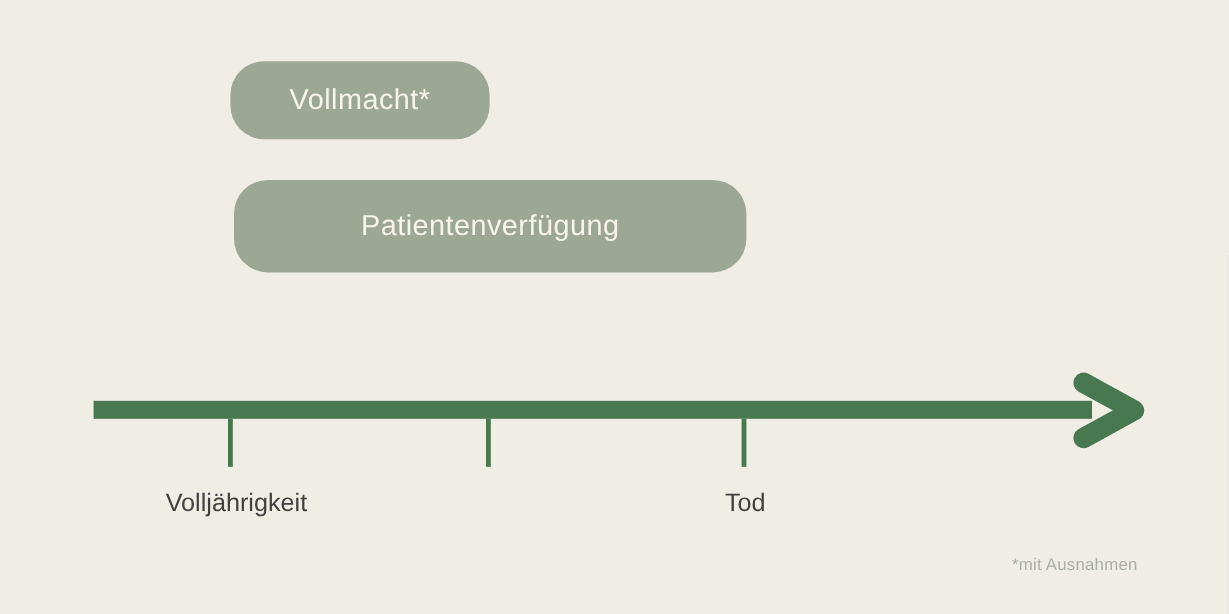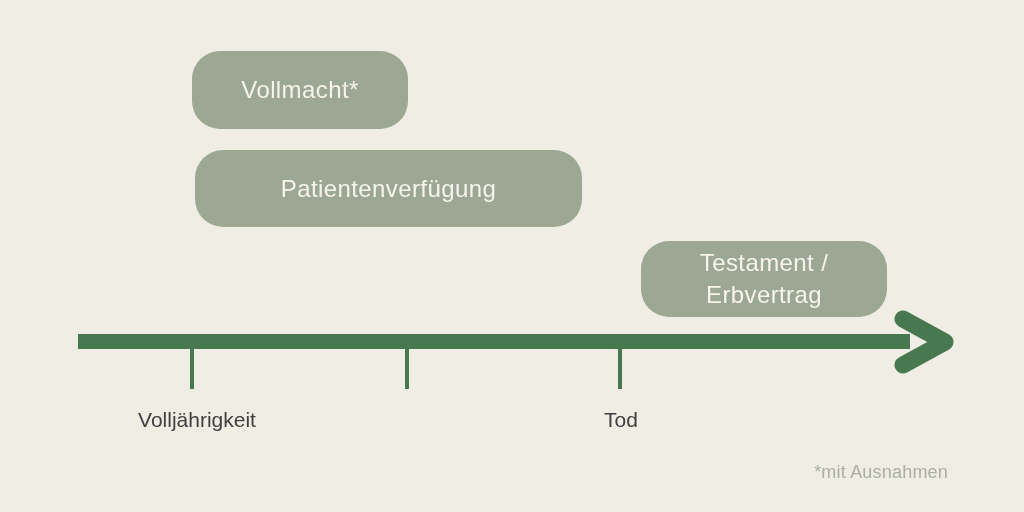--- a/index.html
+++ b/index.html
@@ -22,22 +22,22 @@
     border-radius: 28px;
     display: flex;
     align-items: center;
     justify-content: center;
     text-align: center;
     color: #F7F4EB;
     font-size: 24px;
     letter-spacing: 0.4px;
     line-height: 1.32;
   }
-  .box-vollmacht        { left: 192px; top:  51px; width: 216px; height: 78px; }
-  .box-patientenverf    { left: 195px; top: 150px; width: 387px; height: 77px; }
+  .box-vollmacht        { left: 192px; top:  51px; width: 216px; height: 65px; }
+  .box-patientenverf    { left: 195px; top: 150px; width: 427px; height: 77px; }
   .box-vorsorgeauftrag  { left: 409px; top: 241px; width: 211px; height: 76px; }
   .box-testament        { left: 641px; top: 241px; width: 246px; height: 76px; }
   .box-testament .doc-label { display: inline-block; width: 210px; }
 
   
   .timeline-bar {
     position: absolute;
     left: 78px;
     top: 334px;
     width: 832px;
@@ -73,41 +73,38 @@
   }
   .event-label-1 { left: 197px; width: 200px; }
   .event-label-2 { left: 408px; width: 172px; }
   .event-label-3 { left: 621px; width: 120px; text-align: center; }
 
   .footnote {
     position: absolute;
     right: 76px;
     top: 462px;
     color: #A9B0A1;
-    font-size: 18px;
+    font-size: 14px;
     letter-spacing: 0.2px;
   }
 </style>
 </head>
 <body>
 
 <div class="canvas">
 
   <div class="doc-box box-vollmacht">
     <span class="doc-label">Vollmacht*</span>
   </div>
 
   <div class="doc-box box-patientenverf">
     <span class="doc-label">Patientenverfügung</span>
   </div>
 
 
-  <div class="doc-box box-testament">
-    <span class="doc-label">Testament / Erbvertrag</span>
-  </div>
 
   <div class="timeline-bar"></div>
 
   <svg class="arrowhead" viewBox="0 0 72 72" xmlns="http://www.w3.org/2000/svg">
     <polyline points="10,12 52,35 10,58" fill="none" stroke="#47784F" stroke-width="17" stroke-linecap="round" stroke-linejoin="round"></polyline>
   </svg>
 
   <div class="tick tick-1"></div>
   <div class="tick tick-2"></div>
   <div class="tick tick-3"></div>

